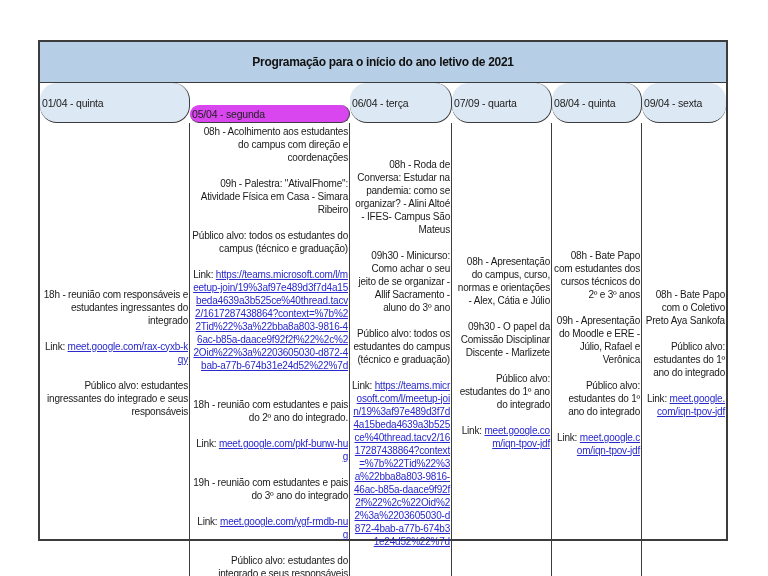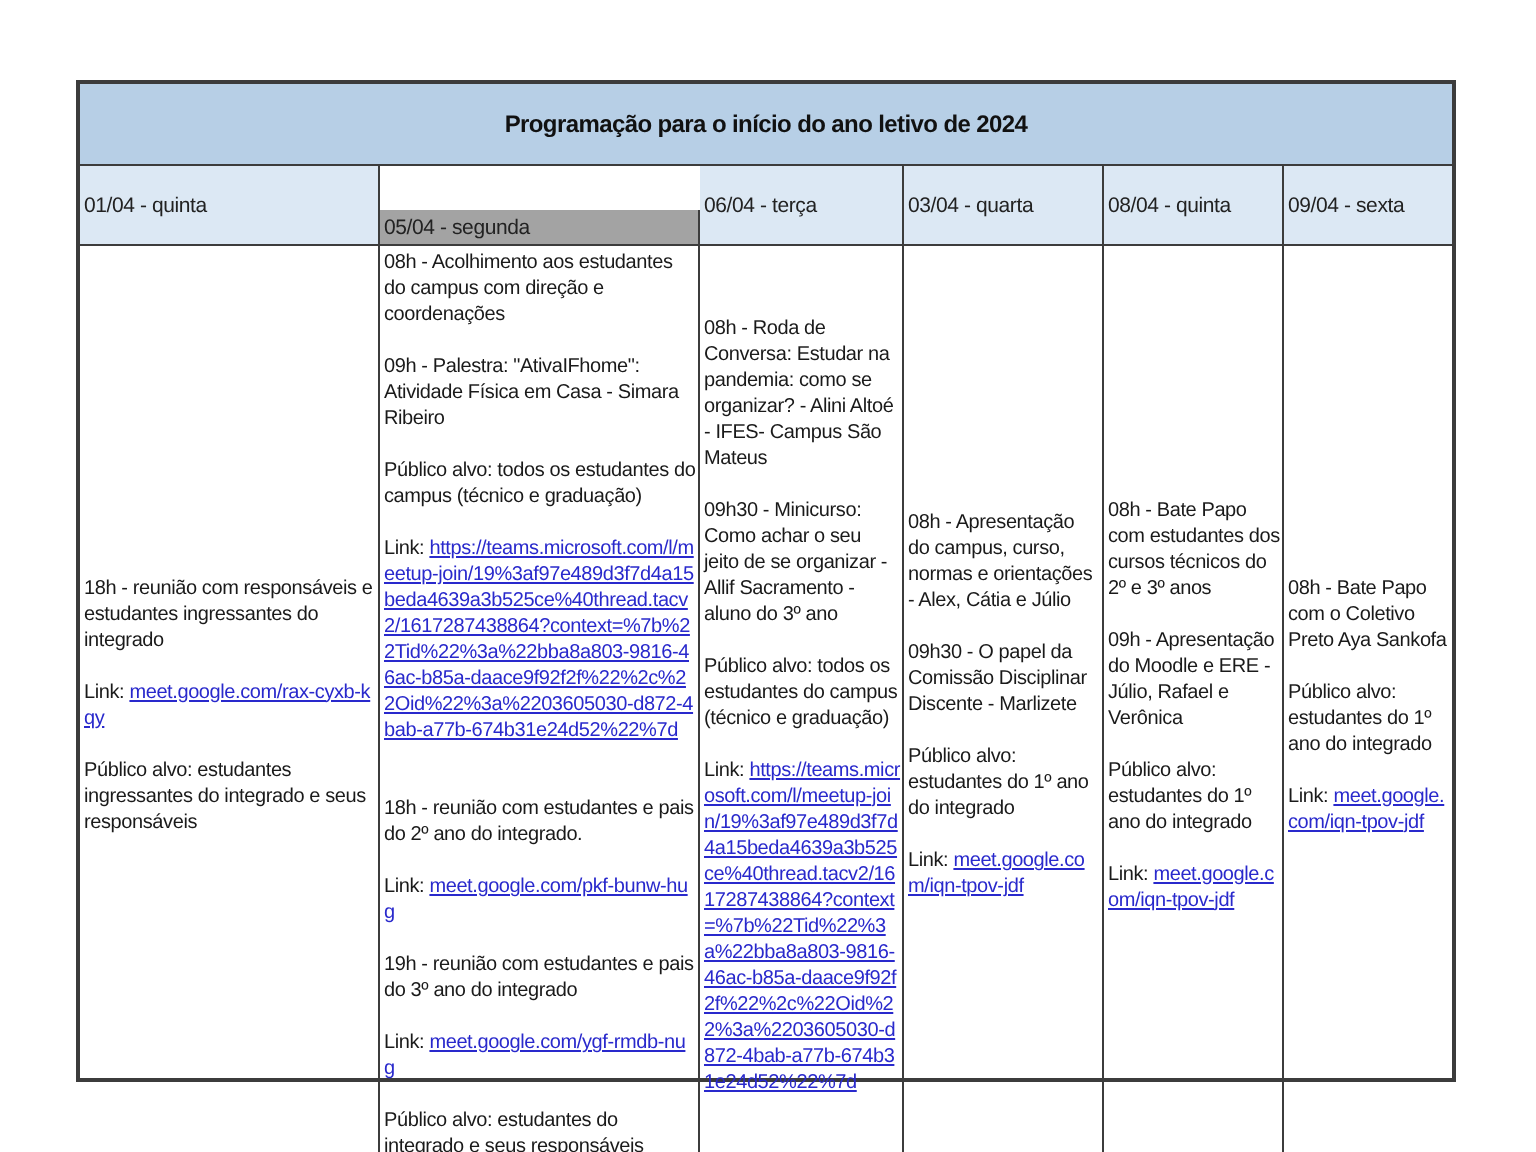--- a/index.html
+++ b/index.html
@@ -16,55 +16,55 @@
   .title-row{
     height:41px;flex:0 0 41px;box-sizing:border-box;
     border-bottom:1px solid #3c3c3c;
     display:flex;align-items:center;justify-content:center;
     font-size:12px;font-weight:bold;letter-spacing:-0.3px;color:#111;
   }
   .header-row{display:flex;flex:0 0 40px;height:40px;}
   .hcell{
     box-sizing:border-box;border-right:1px solid #3c3c3c;border-bottom:1px solid #3c3c3c;
     display:flex;align-items:center;padding:0 2px;
-    font-size:10.5px;letter-spacing:-0.2px;color:#222;
+    font-size:10.5px;letter-spacing:-0.2px;color:#222;border-radius:17px;
   }
   .hcell:last-child{border-right:none;}
   .content-row{display:flex;flex:1 1 auto;}
   .ccell{
     box-sizing:border-box;border-right:1px solid #3c3c3c;
     padding:2px 1px 2px 2px;overflow:hidden;
     display:flex;flex-direction:column;justify-content:center;
     font-size:10px;line-height:13px;letter-spacing:-0.2px;
   }
   .ccell:last-child{border-right:none;}
   .ccell:nth-child(2){justify-content:flex-start;}
   
   .col-0{flex:0 0 150px;width:150px;}
   .col-1{flex:0 0 160px;width:160px;}
   .col-2{flex:0 0 102px;width:102px;}
   .col-3{flex:0 0 100px;width:100px;}
   .col-4{flex:0 0 90px;width:90px;}
   .col-5{flex:0 0 84px;width:84px;}
-  .ccell p{margin:0 0 13px;}
+  .ccell p{margin:0 0 13px;text-align:right;}
   .ccell p:last-child{margin-bottom:0;}
   .ccell p.blank{min-height:13px;margin:0;}
   .it{}
   a.cell-link{word-break:break-all;text-decoration:underline;cursor:pointer;}
 </style>
 </head>
 <body style="color: rgb(26, 26, 26);">
 
 <div class="sheet" style="border-color: rgb(60, 60, 60);">
-  <div class="title-row" style="background: rgb(183, 207, 230);">Programação para o início do ano letivo de 2024</div>
+  <div class="title-row" style="background: rgb(183, 207, 230);">Programação para o início do ano letivo de 2021</div>
   <div class="header-row" id="header-row">
       <div class="hcell col-0" style="background: rgb(220, 232, 244); border-color: rgb(60, 60, 60);">01/04 - quinta</div>
-      <div class="hcell col-1" style="background: #a3a3a3; border-color: rgb(60, 60, 60); margin-top: 22px;">05/04 - segunda</div>
+      <div class="hcell col-1" style="background: #d946ef; border-color: rgb(60, 60, 60); margin-top: 22px;">05/04 - segunda</div>
       <div class="hcell col-2" style="background: rgb(220, 232, 244); border-color: rgb(60, 60, 60);">06/04 - terça</div>
-      <div class="hcell col-3" style="background: rgb(220, 232, 244); border-color: rgb(60, 60, 60);">03/04 - quarta</div>
+      <div class="hcell col-3" style="background: rgb(220, 232, 244); border-color: rgb(60, 60, 60);">07/09 - quarta</div>
       <div class="hcell col-4" style="background: rgb(220, 232, 244); border-color: rgb(60, 60, 60);">08/04 - quinta</div>
       <div class="hcell col-5" style="background: rgb(220, 232, 244); border-color: rgb(60, 60, 60);">09/04 - sexta</div>
     </div>
   <div class="content-row" id="content-row">
       <div class="ccell col-0" style="border-color: rgb(60, 60, 60);">
         <p><span>18h - reunião com responsáveis e estudantes ingressantes do integrado</span></p>
         <p><span>Link: </span><a class="cell-link" style="color: rgb(41, 41, 204);">meet.google.com/rax-cyxb-kqy</a></p>
         <p><span>Público alvo: estudantes ingressantes do integrado e seus responsáveis</span></p>
       </div>
       <div class="ccell col-1" style="border-color: rgb(60, 60, 60);">

